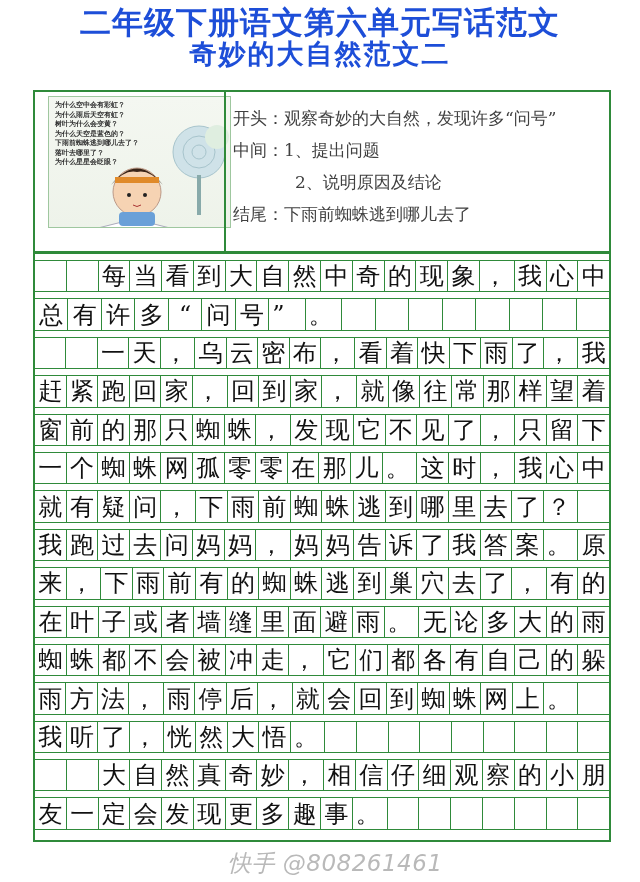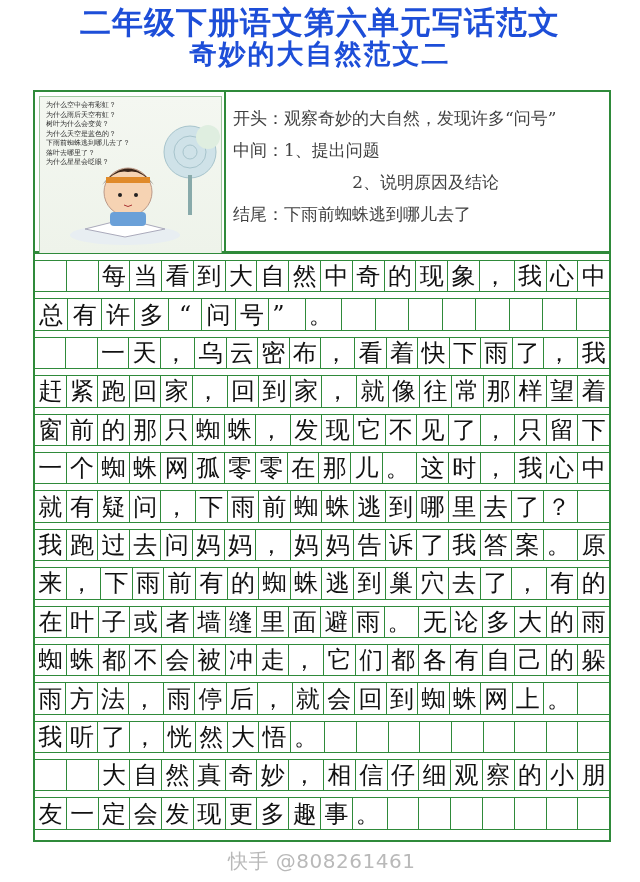--- a/index.html
+++ b/index.html
@@ -16,55 +16,56 @@
 
   .frame {
     position: absolute; left: 33px; top: 90px; width: 578px; height: 752px;
     border: 2px solid #2f8a3a; box-sizing: border-box;
   }
   .header-box {
     position: absolute; left: 33px; top: 90px; width: 578px; height: 163px;
     border: 2px solid #2f8a3a; box-sizing: border-box; background: #fff;
   }
   .illus {
-    position: absolute; left: 4px; top: 4px; width: 183px; height: 158px;
+    position: absolute; left: 13px; top: 4px; width: 183px; height: 132px;
     border: 1px solid #9fc79f; box-sizing: border-box; overflow: hidden;
     background: linear-gradient(#f4f7f1, #eef3ea);
+    font-weight: bold;
   }
   .illus .qlines {
     position: absolute; left: 6px; top: 4px; font-size: 7px; line-height: 9.5px; color: #333;
     font-family: "DejaVu Sans", sans-serif; white-space: pre;
   }
   .divider-v {
     position: absolute; left: 189px; top: 0; width: 2px; height: 159px; background: #2f8a3a;
   }
   .outline {
     position: absolute; left: 198px; top: 10px; font-size: 17px; color: #404040;
     font-family: "DejaVu Serif", "Liberation Serif", serif; line-height: 32px;
   }
   .outline .row { white-space: nowrap; }
-  .outline .row.indent { padding-left: 62px; text-align: center; }
+  .outline .row.indent { padding-left: 62px; }
 
   .grid { position: absolute; left: 35px; top: 253px; width: 574px; }
   .grow { position: relative; height: 38.4px; }
   .grow .band { position: absolute; left: 0; right: 0; top: 0; height: 8px;
     border-top: 1px solid #2f8a3a; border-bottom: 1px solid #2f8a3a; box-sizing: border-box; }
   .grow .cells { position: absolute; left: 0; right: 0; top: 8px; height: 30.4px; display: flex; }
   .cell {
     flex: 1 1 0; border-right: 1px solid #2f8a3a; box-sizing: border-box;
     display: flex; align-items: center; justify-content: center;
     font-size: 24px; color: #111; font-family: "DejaVu Serif", "Liberation Serif", serif;
   }
   .cell:last-child { border-right: none; }
   .cell.punct { justify-content: flex-start; padding-left: 3px; }
   .grow.last .cells { border-bottom: 1px solid #2f8a3a; }
 
   .watermark {
-    position: absolute; left: 228px; top: 848px; font-size: 20px; color: #b9b9b9;
-    font-family: "DejaVu Sans", sans-serif; letter-spacing: 0.5px;
+    position: absolute; left: 228px; top: 848px; font-size: 23px; color: #b9b9b9;
+    font-family: "DejaVu Sans", sans-serif; letter-spacing: 0.5px; font-style: italic;
   }
 </style>
 </head>
 <body>
 
 <div class="title main">二年级下册语文第六单元写话范文</div>
 <div class="title sub">奇妙的大自然范文二</div>
 
 <div class="header-box">
   <div class="illus">

